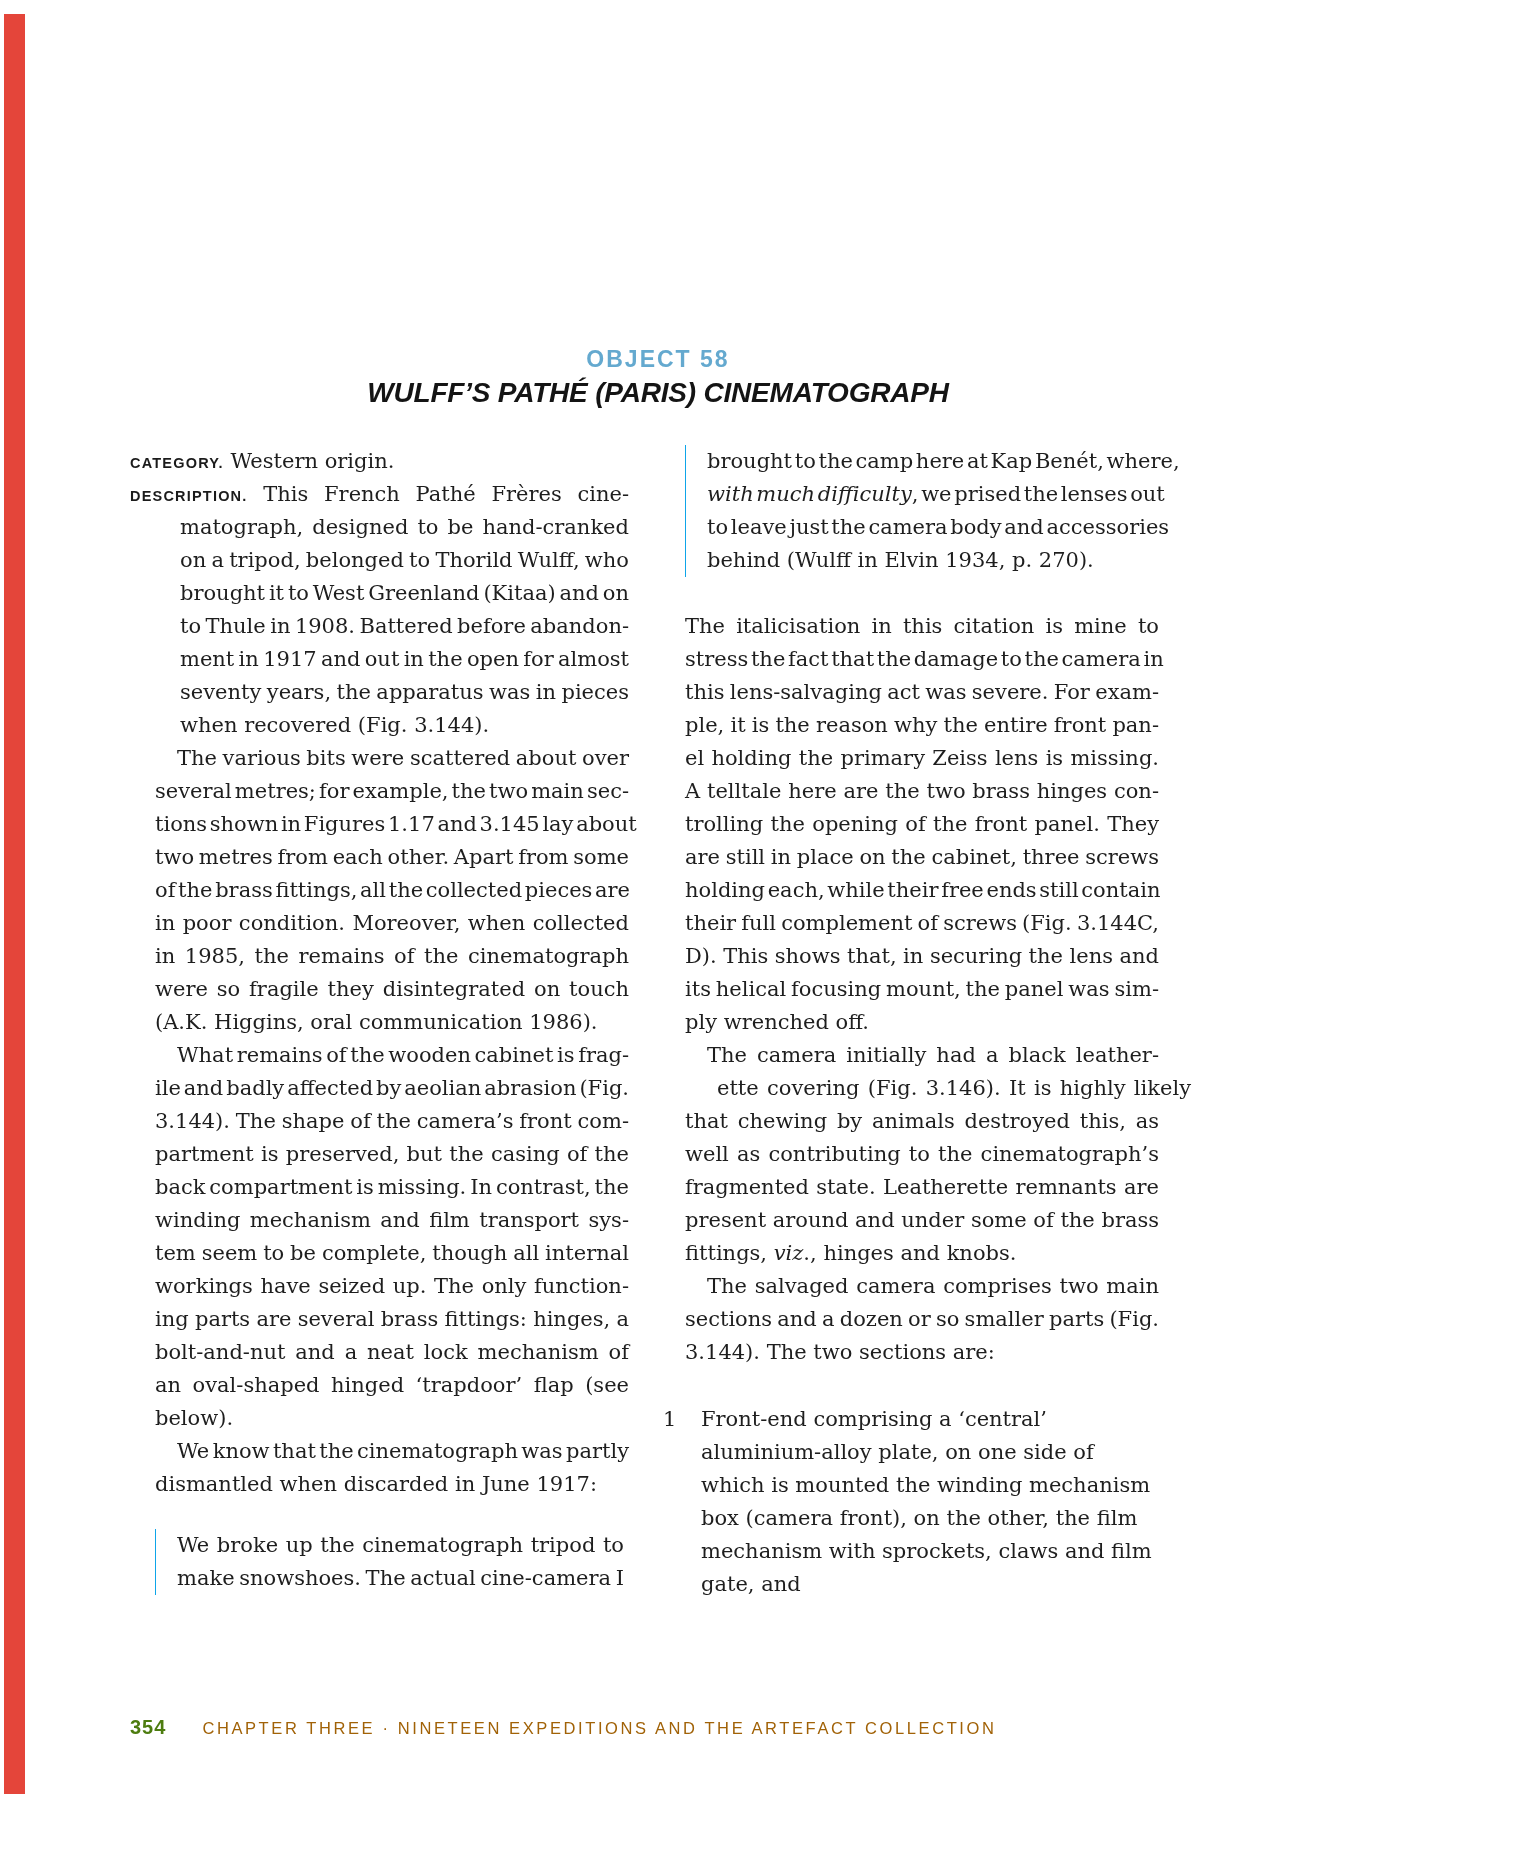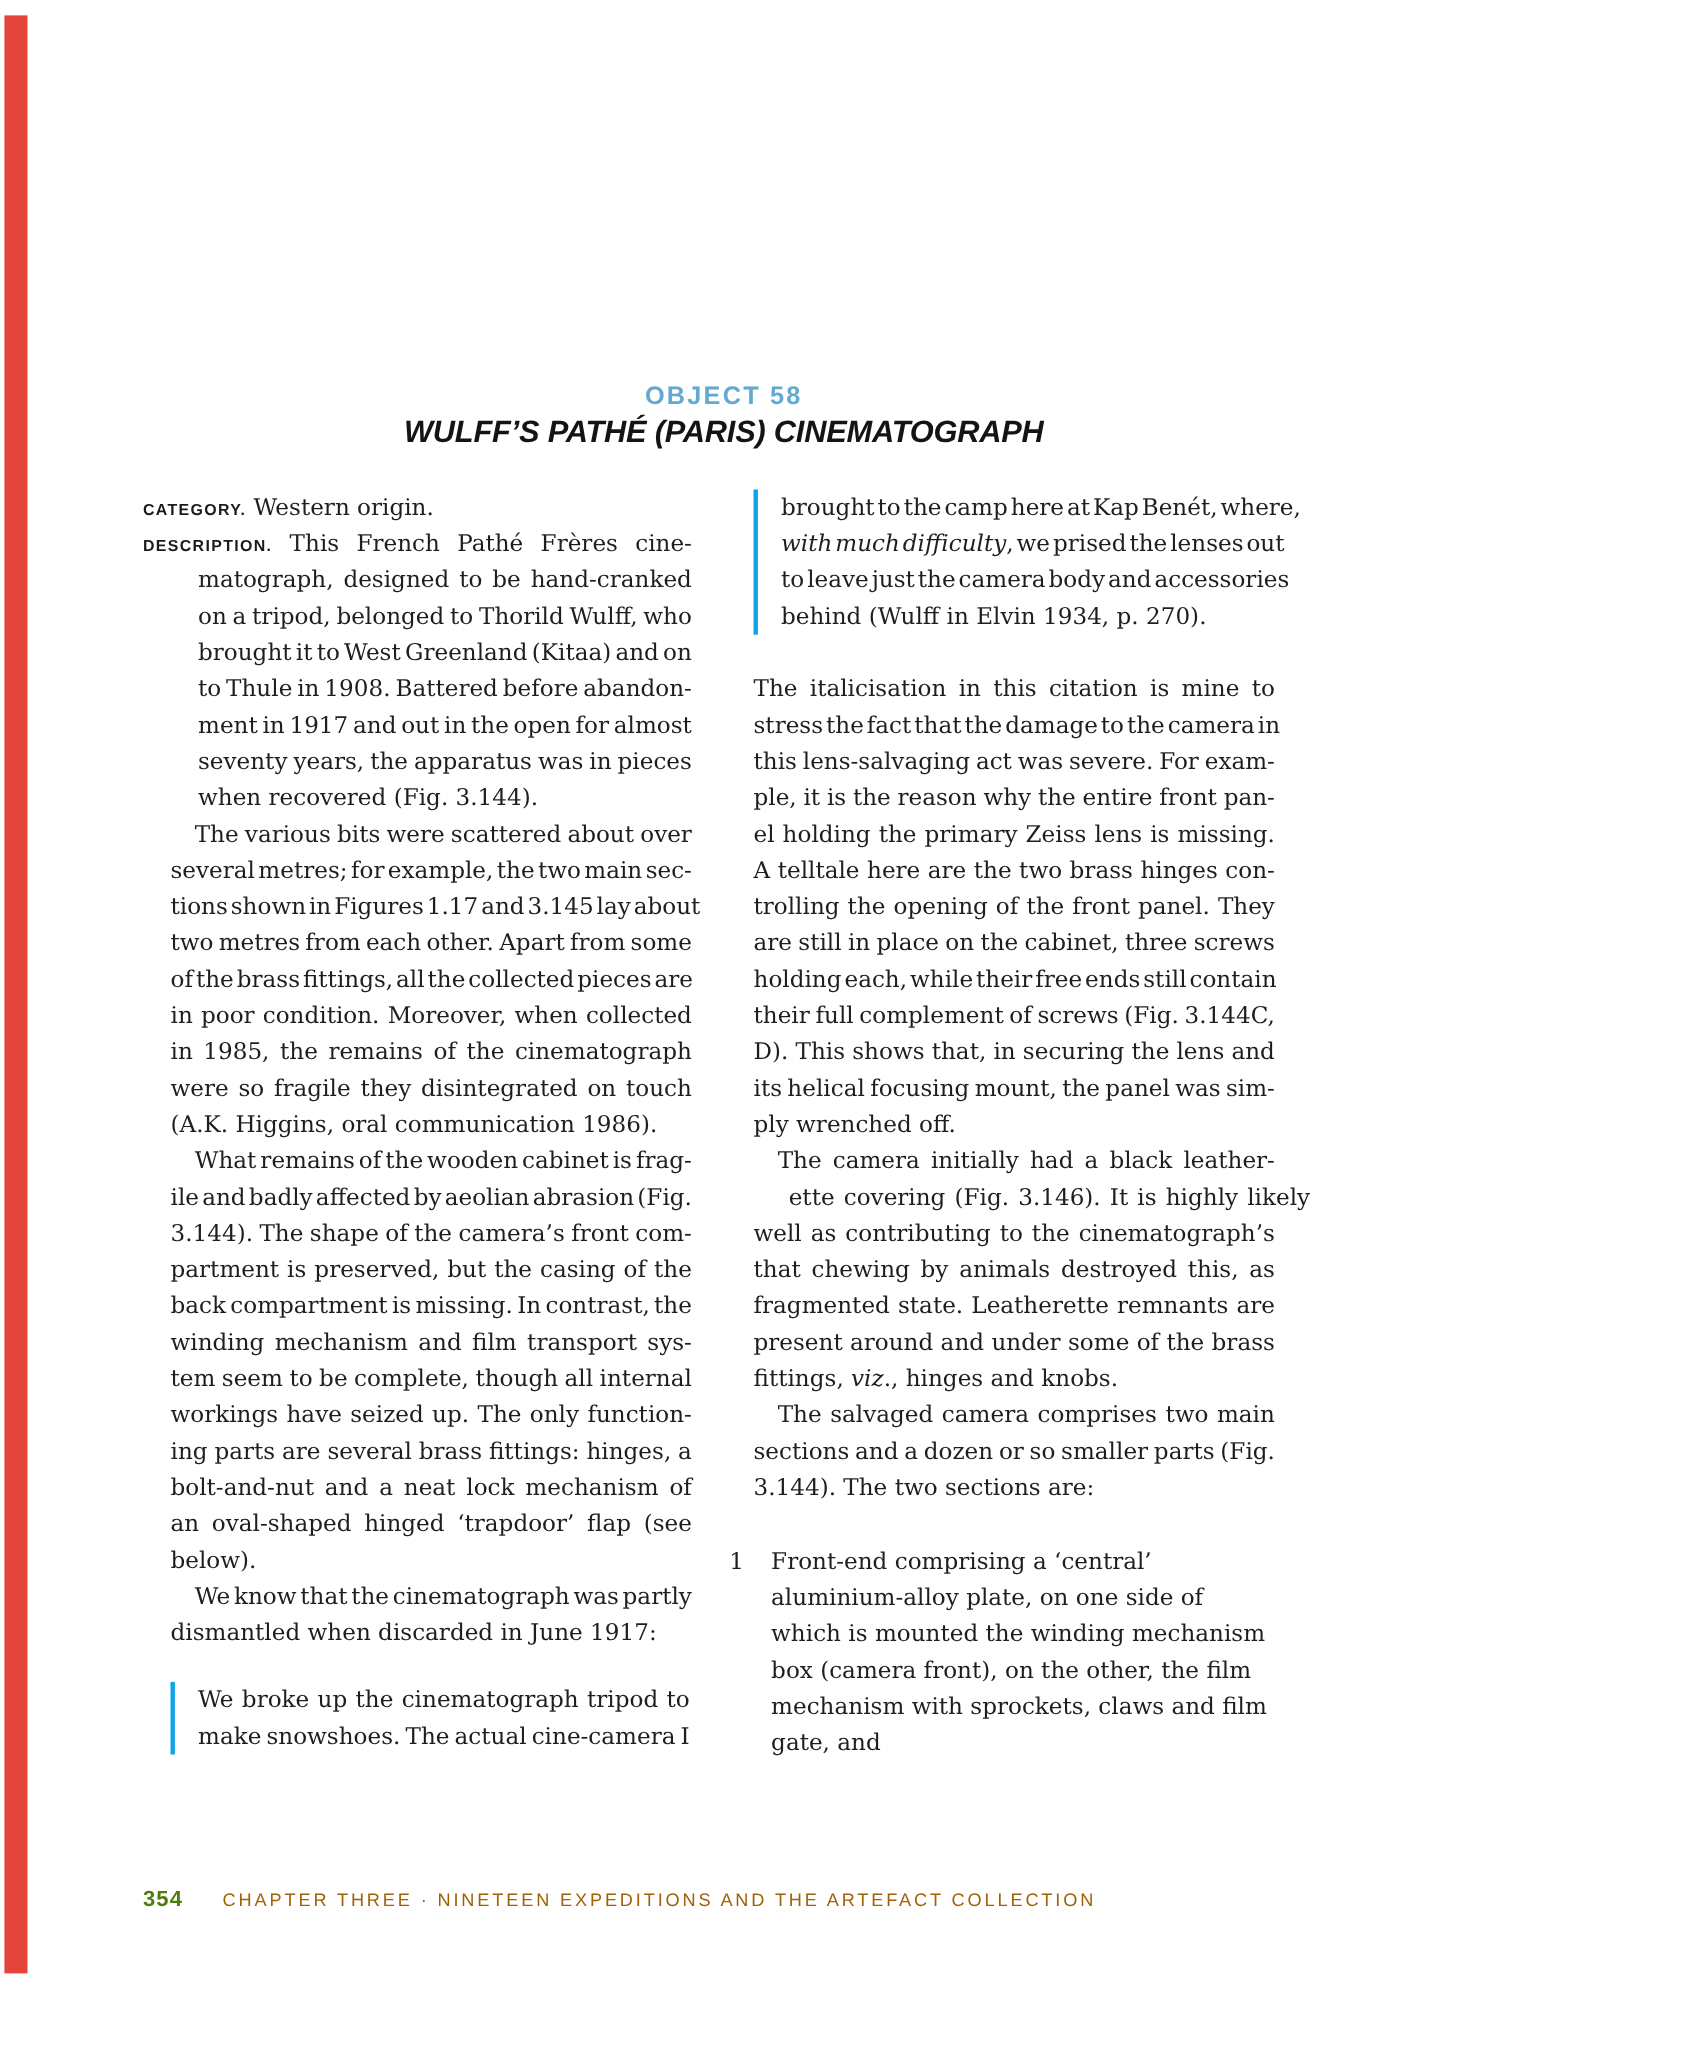--- a/index.html
+++ b/index.html
@@ -24,21 +24,21 @@
   .line { height:33px; white-space:nowrap; }
   .line .t { display:inline; }
 
   .label { font-family:"Liberation Sans", sans-serif; font-size:14.5px; font-weight:700;
            letter-spacing:1.2px; color:#1b1b1b; }
 
   .labeled .line.hang { padding-left:25px; }
   .labeled .line.outdent { margin-left:-25px; width:calc(100% + 25px); }
   .line.indent { padding-left:22px; }
 
-  .quote { border-left:4px solid #0ea5e9; padding-left:21px; }
+  .quote { border-left:1px solid #0ea5e9; padding-left:21px; }
   .quote .line { height:33px; }
 
   .list { padding-left:16px; }
   .num { display:inline-block; width:38px; margin-left:-38px; }
 
   .mt28 { margin-top:28px; }
   .mt33 { margin-top:33px; }
   .mt34 { margin-top:34px; }
 
   .footer { position:absolute; left:130px; top:1716px; display:flex; align-items:baseline;
@@ -122,22 +122,22 @@
       <div class="line"><span class="t" style="word-spacing: -0.943359px;">are still in place on the cabinet, three screws</span></div>
       <div class="line"><span class="t" style="word-spacing: -4px;">holding each, while their free ends still contain</span></div>
       <div class="line"><span class="t" style="word-spacing: -1.50521px;">their full complement of screws (Fig. 3.144C,</span></div>
       <div class="line"><span class="t" style="word-spacing: -0.152344px;">D). This shows that, in securing the lens and</span></div>
       <div class="line"><span class="t" style="word-spacing: -1.8192px;">its helical focusing mount, the panel was sim-</span></div>
       <div class="line"><span class="t">ply wrenched off.</span></div>
     </div>
     <div class="block para">
       <div class="line indent"><span class="t" style="word-spacing: 3.41927px;">The camera initially had a black leather-</span></div>
       <div class="line"><span class="t" style="word-spacing: 1.62054px; margin-left: 32px;">ette covering (Fig. 3.146). It is highly likely</span></div>
+      <div class="line"><span class="t" style="word-spacing: 3.11979px;">that chewing by animals destroyed this, as</span></div>
       <div class="line"><span class="t" style="word-spacing: 1.48438px;">well as contributing to the cinematograph’s</span></div>
-      <div class="line"><span class="t" style="word-spacing: 3.11979px;">that chewing by animals destroyed this, as</span></div>
       <div class="line"><span class="t" style="word-spacing: 0.714844px;">fragmented state. Leatherette remnants are</span></div>
       <div class="line"><span class="t" style="word-spacing: -0.0111607px;">present around and under some of the brass</span></div>
       <div class="line"><span class="t">fittings, <i>viz</i>., hinges and knobs.</span></div>
     </div>
     <div class="block para">
       <div class="line indent"><span class="t" style="word-spacing: 1.10625px;">The salvaged camera comprises two main</span></div>
       <div class="line"><span class="t" style="word-spacing: -1.45117px;">sections and a dozen or so smaller parts (Fig.</span></div>
       <div class="line"><span class="t">3.144). The two sections are:</span></div>
     </div>
     <div class="block list mt34">

